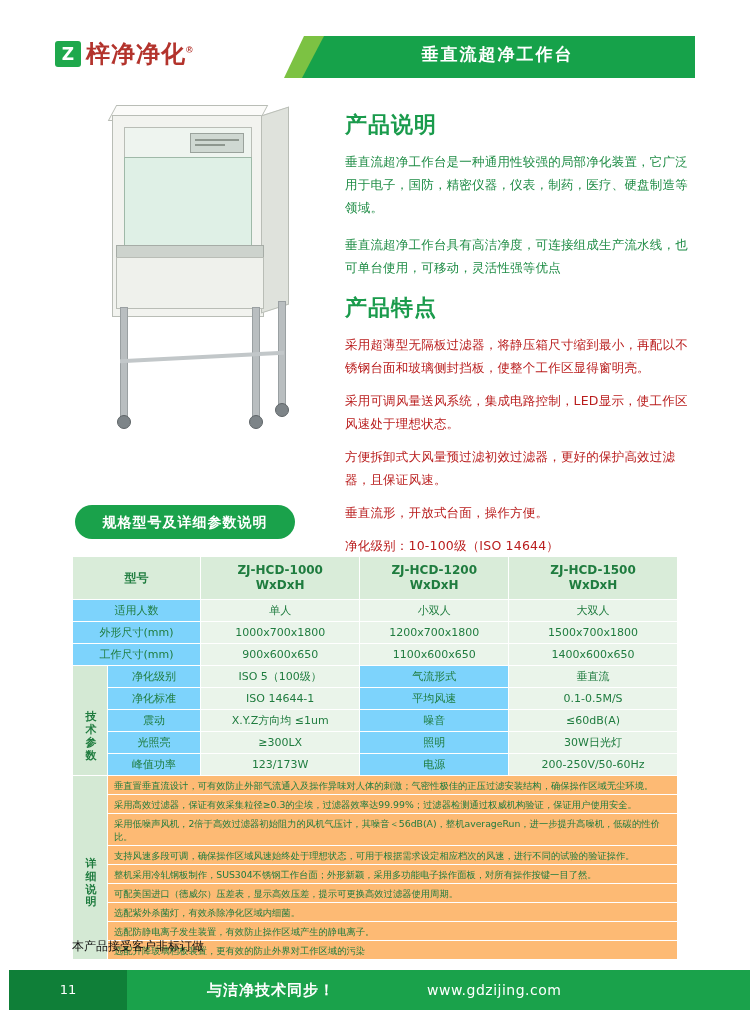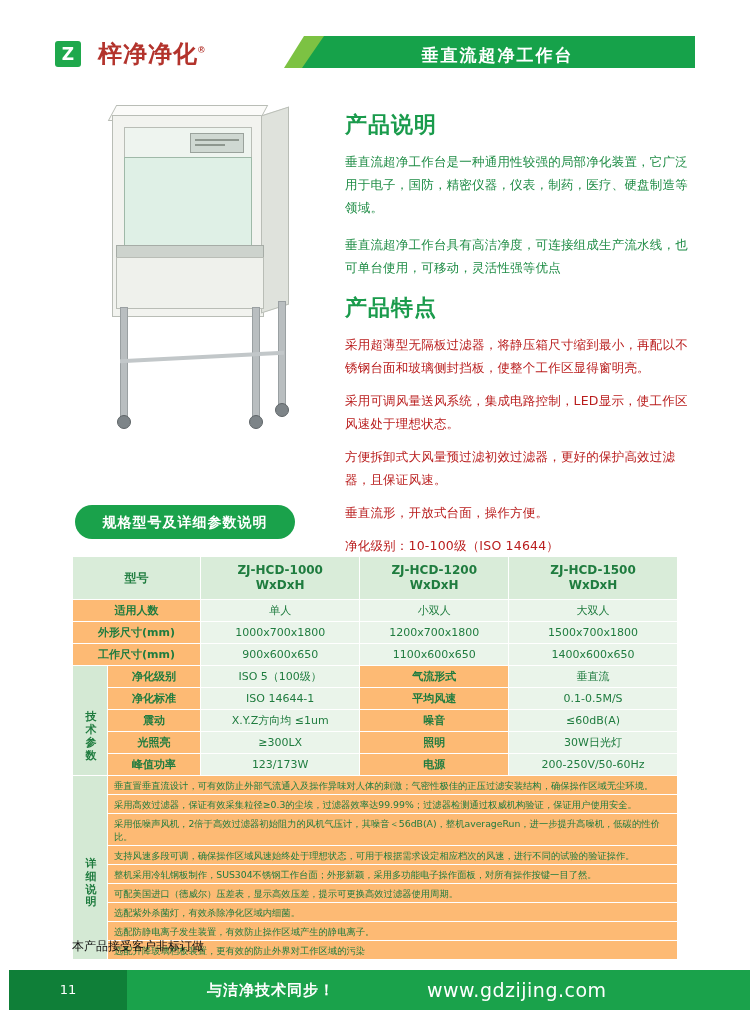--- a/index.html
+++ b/index.html
@@ -22,25 +22,24 @@
     position:absolute;left:55px;top:4px;display:flex;align-items:center;gap:5px;
   }
   .logo-mark{
     width:26px;height:26px;background:#1fa84c;border-radius:3px;
     color:#fff;font-size:17px;font-weight:bold;line-height:26px;text-align:center;
     font-family:"DejaVu Sans",sans-serif;
   }
   .logo-text{
     font-size:24px;font-weight:bold;color:#b3332c;letter-spacing:1px;
     font-family:Liberation Sans, sans-serif;
-    margin-left:12px;
   }
   .logo-reg{font-size:9px;color:#b3332c;vertical-align:super;}
   .header-band{
-    position:absolute;left:300px;top:2px;width:395px;height:32px;
+    position:absolute;left:300px;top:2px;width:395px;height:42px;font-family:Liberation Serif, serif;
   }
   .band-green{
     position:absolute;left:0;top:0;width:100%;height:100%;
     background:#16a24a;
     clip-path:polygon(22px 0, 100% 0, 100% 100%, 0 100%);
   }
   .band-green2{
     position:absolute;left:-16px;top:0;width:40px;height:100%;
     background:#7cc243;
     clip-path:polygon(20px 0, 40px 0, 18px 100%, 0 100%);
@@ -142,21 +141,21 @@
     background:#eaf4ea;
     text-align:center;
     padding:3px 2px;
     color:#1f7c3f;
     line-height:15px;
   }
   .tbl td.hdr{
     background:#d9ecd9;font-weight:bold;font-size:12px;padding:6px 2px;
   }
   .tbl td.lbl{
-    background:#fdba74;font-weight:bold;width:88px;
+    background:#7dd3fc;font-weight:normal;width:88px;
   }
   .tbl td.vert{
     background:#d4e9d4;font-weight:bold;width:28px;
     font-size:11px;line-height:14px;
   }
   .tbl td.descwrap{
     background:#fdba74;text-align:left;padding:0;
   }
   .desc-row{
     padding:2.5px 6px;font-size:9.3px;color:#1f7c3f;line-height:13px;
@@ -180,21 +179,21 @@
   .footer-page{
     position:absolute;left:0;top:8px;width:118px;height:40px;line-height:40px;
     color:#fff;font-size:13px;text-align:center;
   }
   .footer-slogan{
     position:absolute;left:198px;top:8px;height:40px;line-height:40px;
     color:#fff;font-size:15px;font-weight:bold;letter-spacing:1px;
   }
   .footer-url{
     position:absolute;left:418px;top:8px;height:40px;line-height:40px;
-    color:#fff;font-size:19px;letter-spacing:0.5px;
+    color:#fff;font-size:14px;letter-spacing:0.5px;
   }
 </style>
 </head>
 <body>
 
 <div class="page">
 
   <div class="header">
     <div class="logo-wrap">
       <div class="logo-mark">Z</div>

